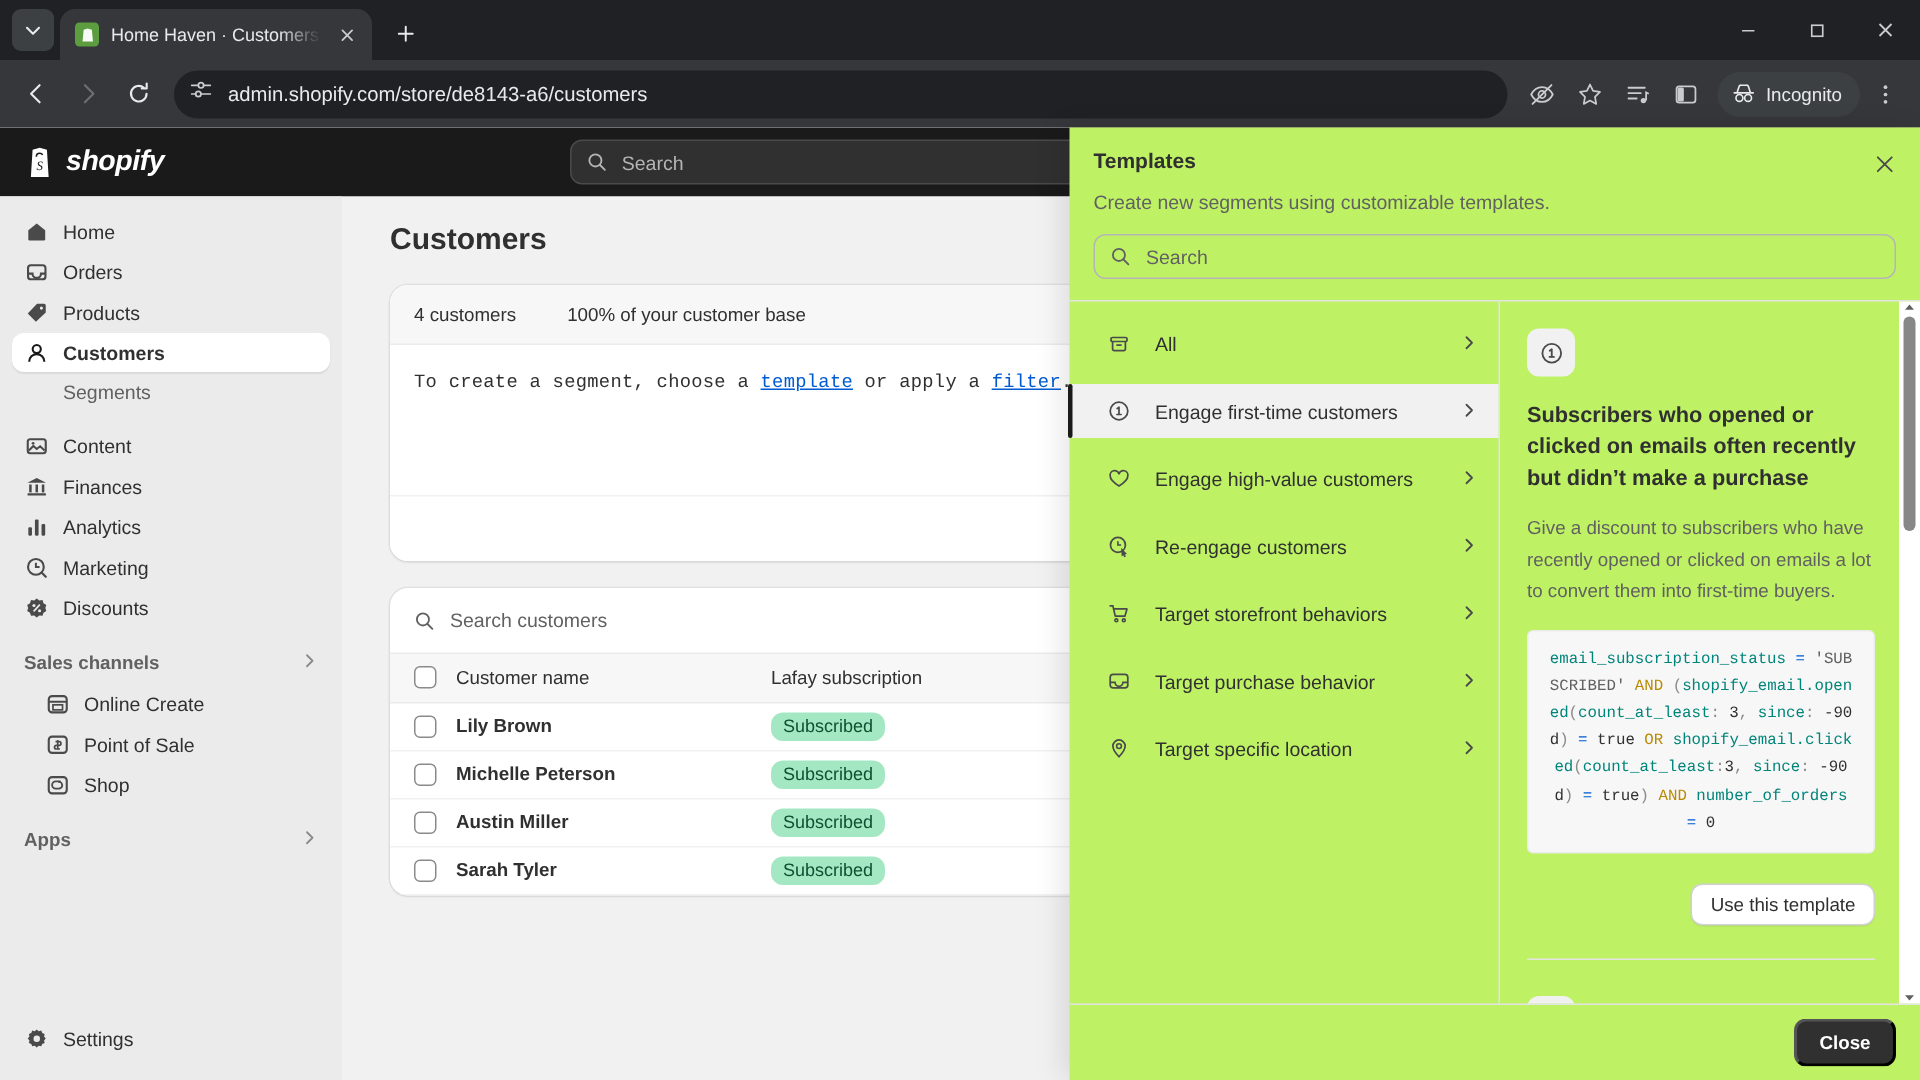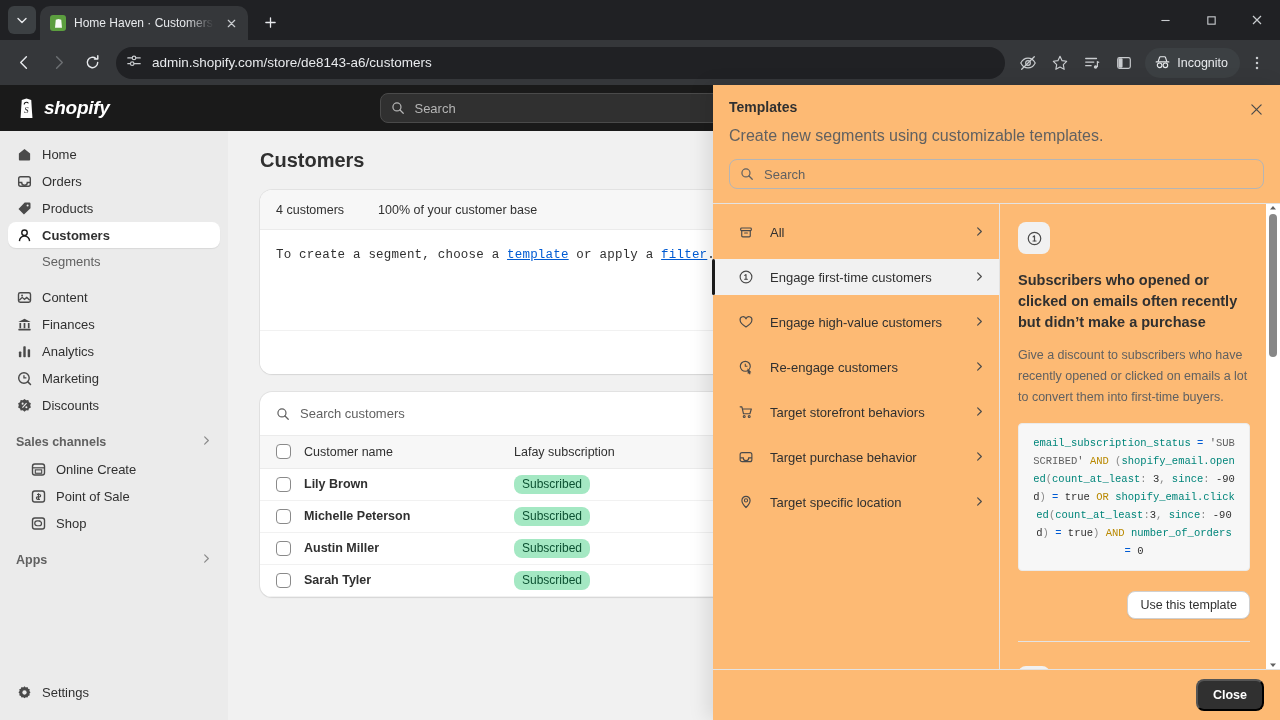--- a/index.html
+++ b/index.html
@@ -105,26 +105,26 @@
   .col-sub  { width:215px; }
   .col-loc  { width:auto; }
   .chk { width:15px; height:15px; border:1.5px solid #8a8a8a; border-radius:4px; background:#fff; display:block; }
   .badge { display:inline-block; background:#a4e8c3; color:#0c5132; border-radius:8px; padding:2px 8px; font-size:12px; line-height:15px; }
   .learn-row { display:flex; justify-content:flex-end; padding:14px 16px 0 0; }
   .learn-row a { color:#303030; font-size:13px; text-decoration:none; }
 
   
   .modal {
     position:absolute; left:713px; top:85px; width:567px; height:635px;
-    background:#fdba74; box-shadow:-6px 0 18px rgba(0,0,0,.10);
+    background:#bef264; box-shadow:-6px 0 18px rgba(0,0,0,.10);
     display:flex; flex-direction:column;
   }
   .modal-hdr { padding:14px 16px 0 16px; position:relative; }
   .modal-title { font-size:14px; font-weight:700; color:#303030; }
-  .modal-sub { font-size:16px; color:#616161; margin-top:12px; }
+  .modal-sub { font-size:13px; color:#616161; margin-top:12px; }
   .modal-x { position:absolute; right:10px; top:10px; width:28px; height:28px; display:flex; align-items:center; justify-content:center; border-radius:8px; }
   .modal-search {
     margin:14px 16px 0 16px; height:32px; border:1px solid #b5b5b5; border-radius:8px;
     display:flex; align-items:center; gap:10px; padding:0 10px;
   }
   .modal-search .ph { color:#616161; font-size:13px; }
 
   .modal-main { flex:1 1 auto; display:flex; margin-top:14px; border-top:1px solid #e3e3e3; min-height:0; position:relative; }
 
   .tmpl-list { width:287px; flex:0 0 287px; border-right:1px solid #e3e3e3; padding-top:10px; position:relative; }

